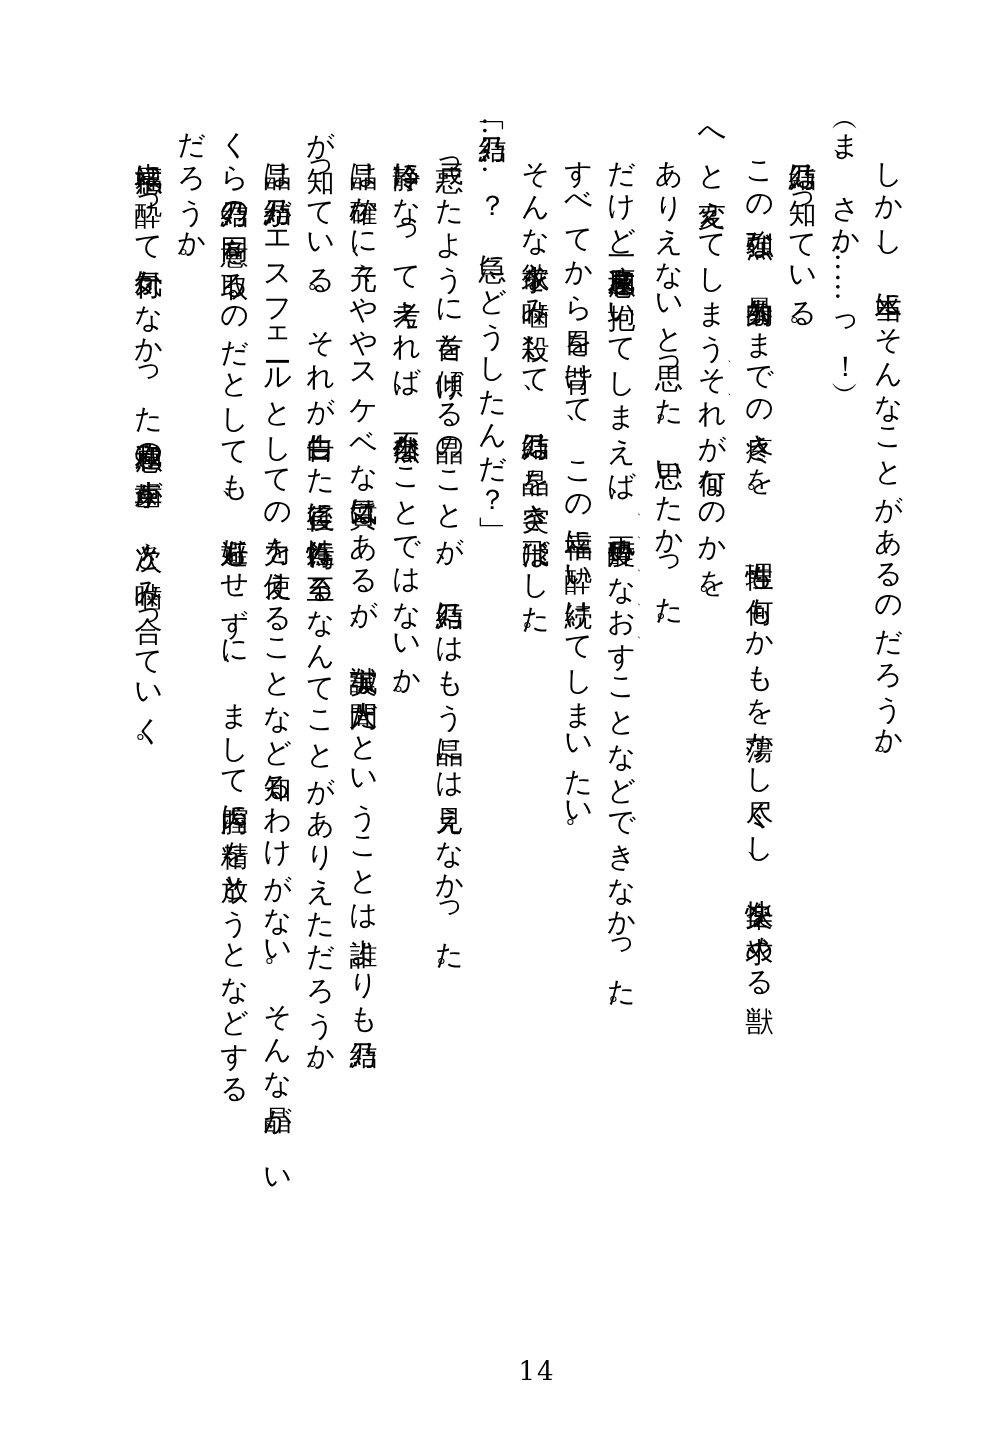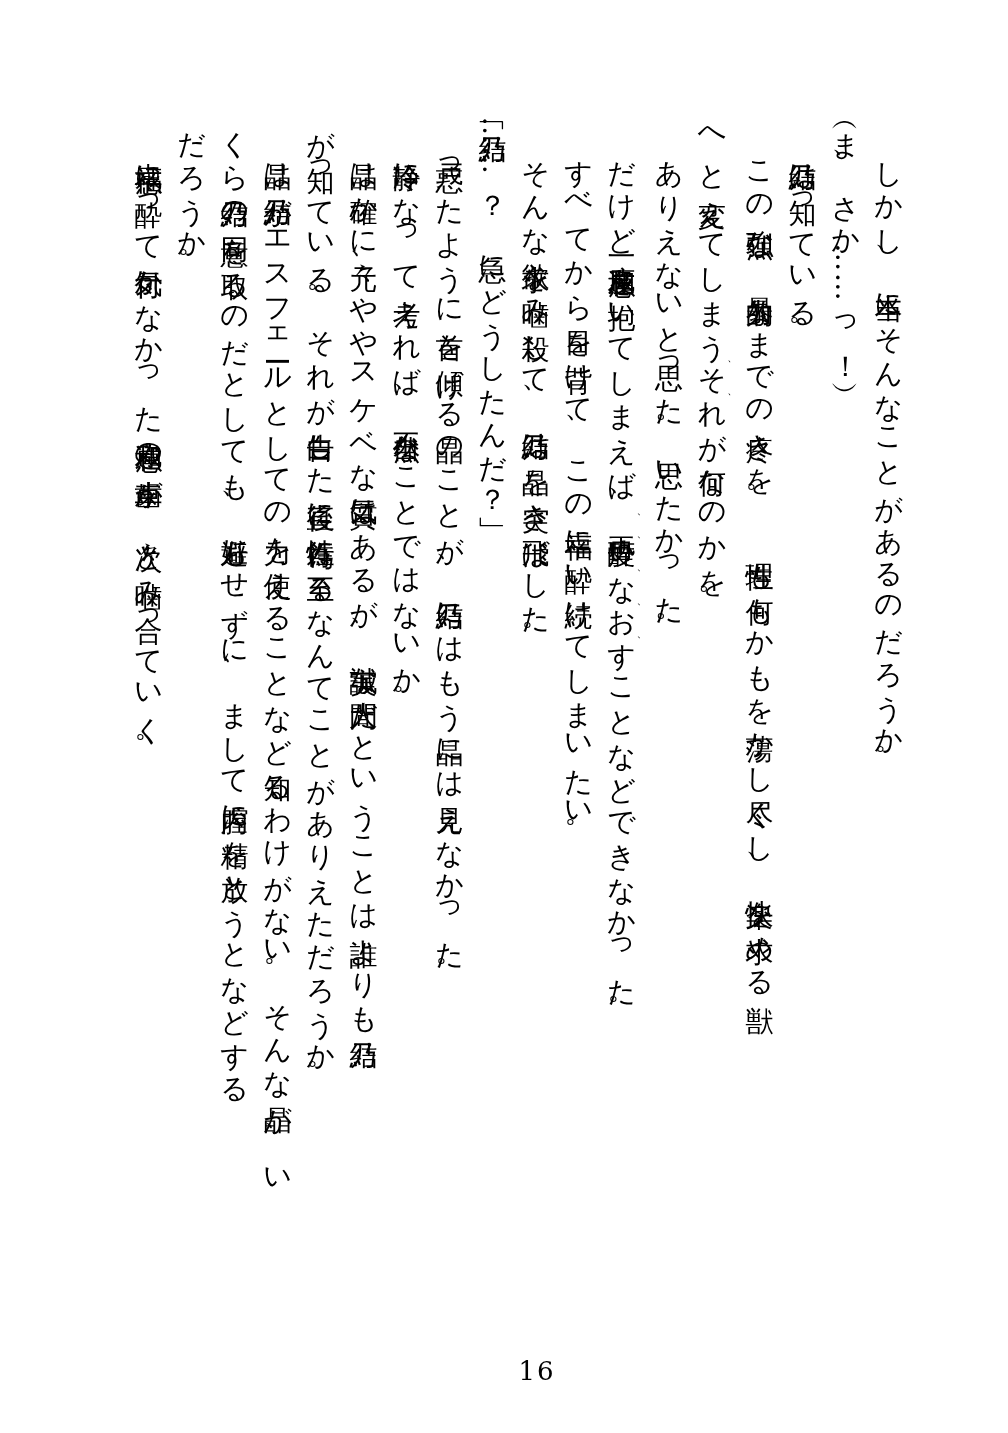--- a/index.html
+++ b/index.html
@@ -72,14 +72,14 @@
       <p class="col"><span>「結乃……？　急にどうしたんだ？」</span></p>
       <p class="col"><span>　戸惑ったように首を傾げる晶のことが、結乃にはもう晶には見えなかった。</span></p>
       <p class="col"><span>　冷静になって考えれば、不自然なことではないか。</span></p>
       <p class="col"><span>　晶は確かに元々、ややスケベな気質はあるが、誠実な人間だということは誰よりも結乃</span></p>
       <p class="col"><span>が知っている。それが告白した直後に性行為に至るなんてことがありえただろうか。</span></p>
       <p class="col"><span>　晶は結乃がエスフェールとしての力を使えることなど知るわけがない。そんな晶が、い</span></p>
       <p class="col"><span>くら結乃の同意を取るのだとしても、避妊もせずに、まして膣内に精を放とうとなどする</span></p>
       <p class="col"><span>だろうか。</span></p>
       <p class="col"><span>　幸福感に酔って気付かなかった違和感の歯車が、次々と噛み合っていく。</span></p>
     </div>
-  <div class="page-num">16</div>
+  <div class="page-num">14</div>
 </div>
 
 </body></html>

